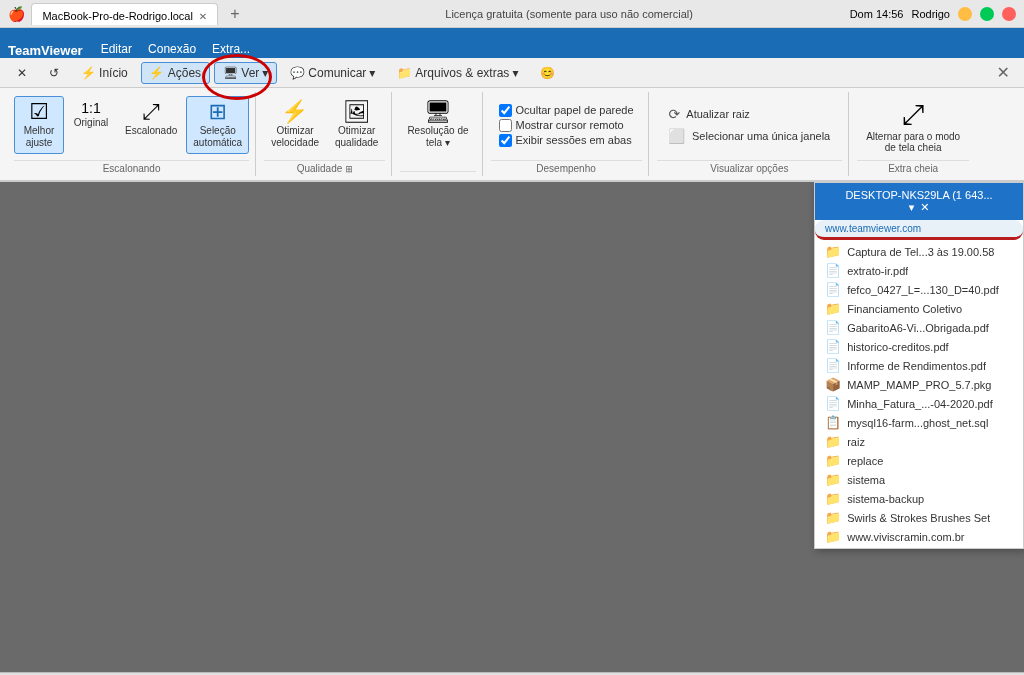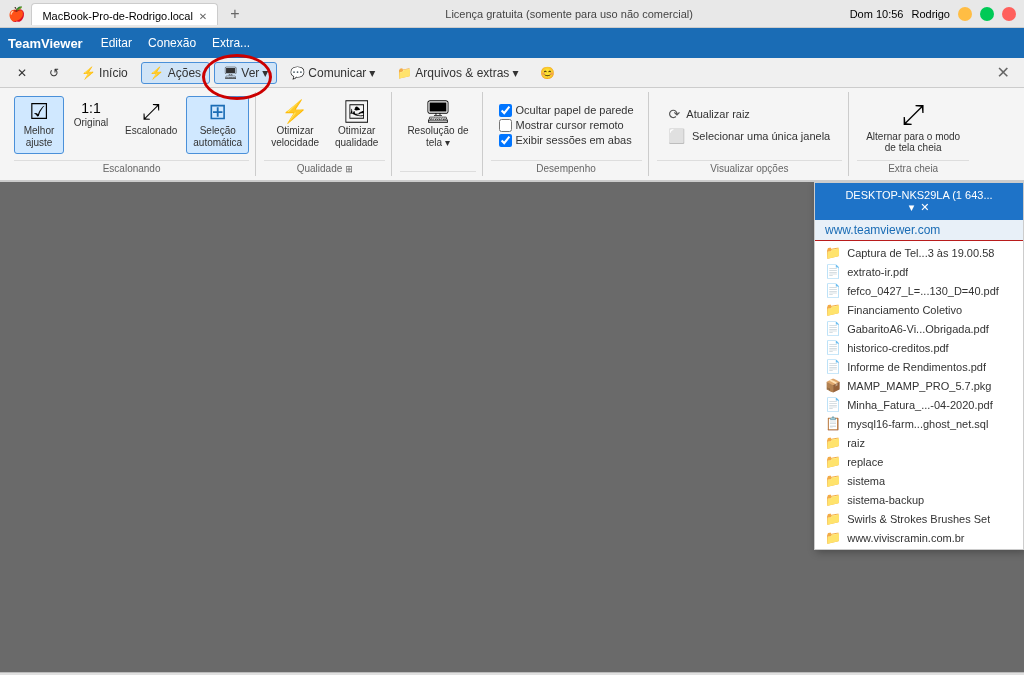--- a/index.html
+++ b/index.html
@@ -64,21 +64,21 @@
     }
     .win-minimize { background: #ffbd44; }
     .win-restore { background: #00ca56; }
     .win-close { background: #ff605c; }
 
     
     .tv-toolbar {
       height: 30px;
       background: #1a6cb5;
       display: flex;
-      align-items: center;
+      align-items: flex-end;
       padding: 0 8px;
       gap: 4px;
     }
     .tv-logo {
       display: flex;
       align-items: center;
       gap: 4px;
       color: white;
       font-weight: bold;
       font-size: 13px;
@@ -240,23 +240,24 @@
       padding: 6px 10px;
       font-size: 11px;
       display: flex;
       align-items: center;
       justify-content: space-between;
       flex-direction: column;
     }
     .dropdown-website {
       background: #e8f0f8;
       padding: 3px 10px;
-      font-size: 12px;
+      font-size: 10px;
       color: #1a6cb5;
-      border-bottom: 1px solid #b91c1c;
+      border-bottom: 3px solid #b91c1c;
+      border-radius: 9px;
     }
     .file-list {
       padding: 2px 0;
       overflow-y: auto;
     }
     .file-item {
       display: flex;
       align-items: center;
       gap: 6px;
       padding: 2px 10px;
@@ -340,21 +341,21 @@
     <div class="tab">
       <span>MacBook-Pro-de-Rodrigo.local</span>
       <span class="close-btn">✕</span>
     </div>
     <span class="tab-new">+</span>
   </div>
   <div class="title-bar-center">
     <span>Licença gratuita (somente para uso não comercial)</span>
   </div>
   <div class="title-bar-right">
-    <span style="font-size:11px;">Dom 10:56</span>
+    <span style="font-size:11px;">Dom 14:56</span>
     <span style="font-size:11px;">Rodrigo</span>
     <span class="window-btn win-minimize"></span>
     <span class="window-btn win-restore"></span>
     <span class="window-btn win-close"></span>
   </div>
 </div>
 
 <div class="tv-toolbar">
   <div class="tv-logo">
     <span>TeamViewer</span>

